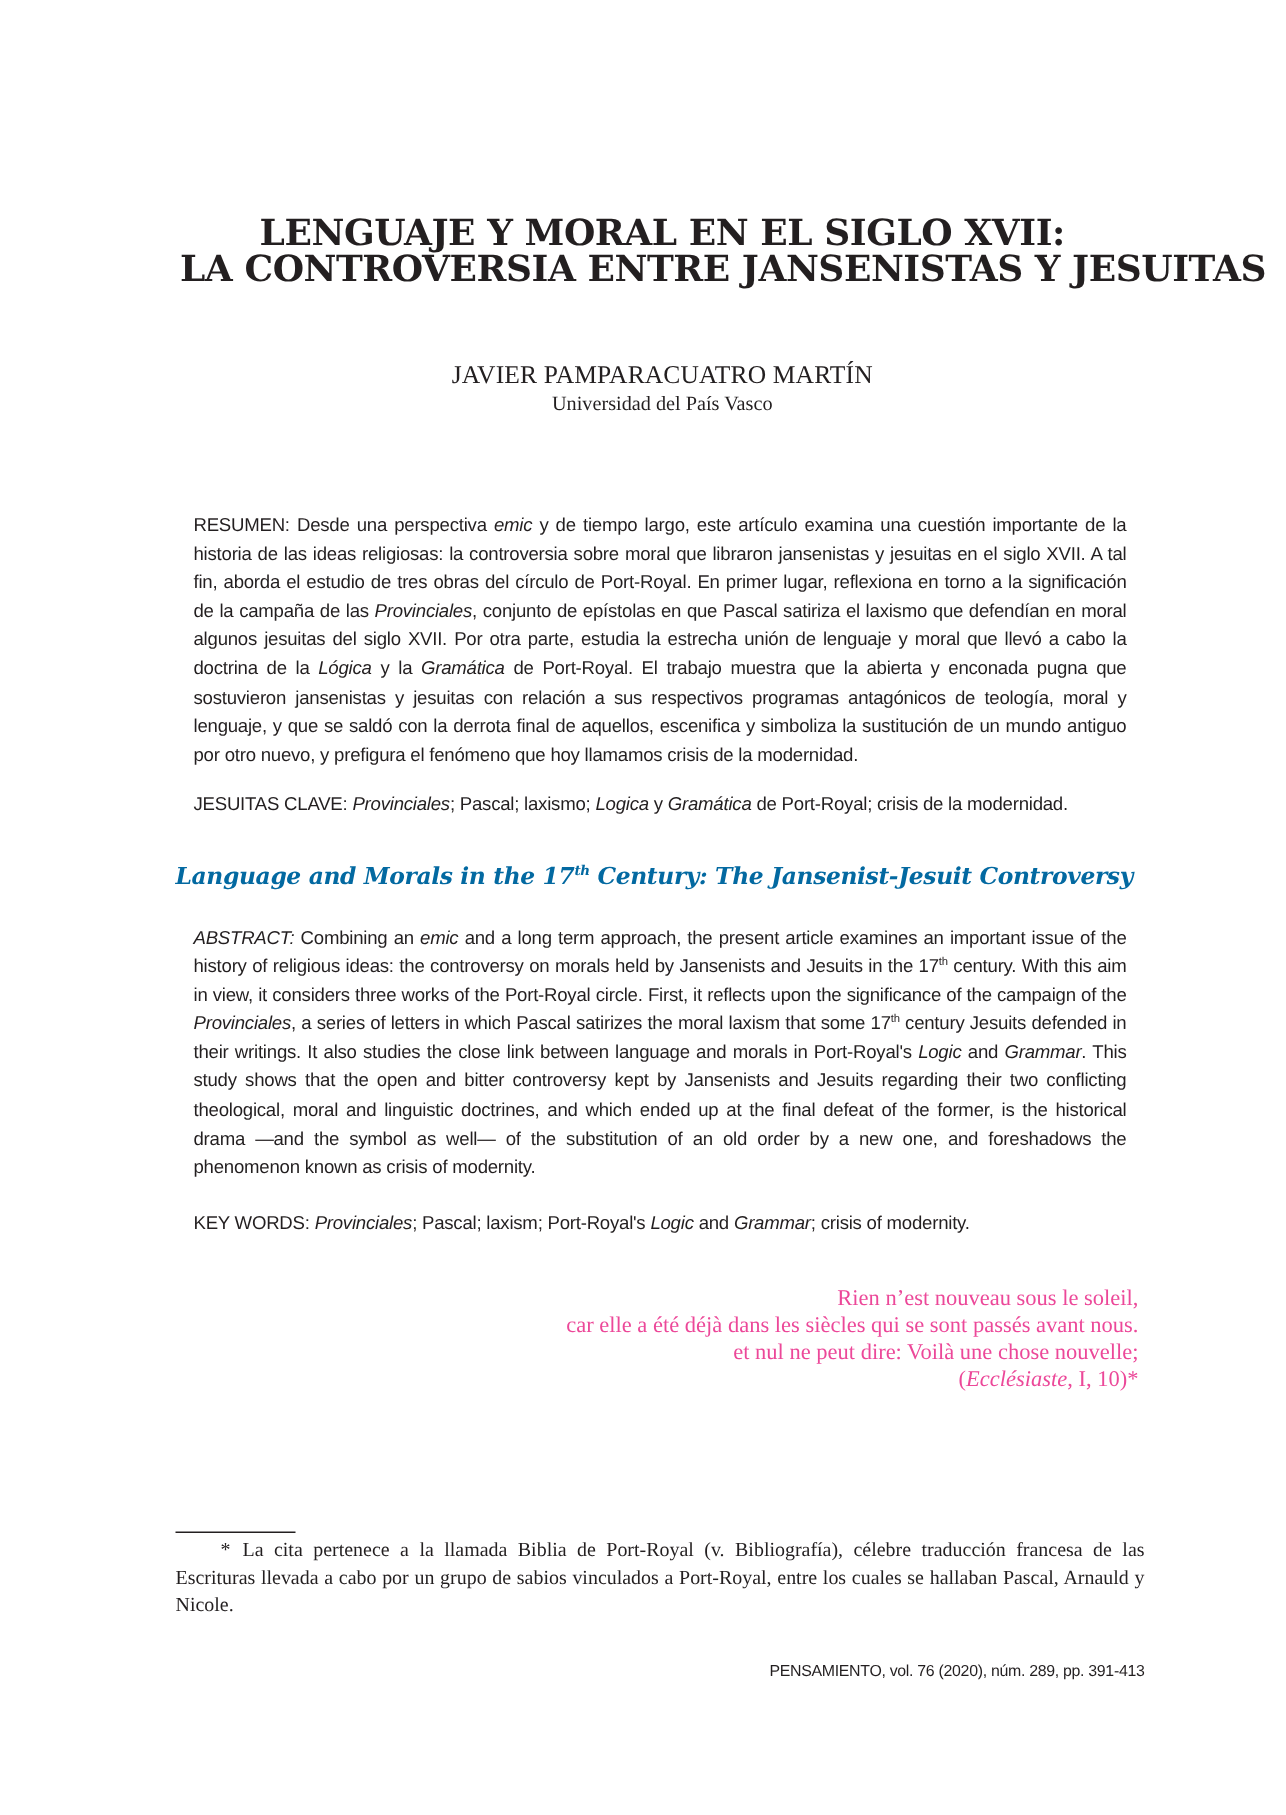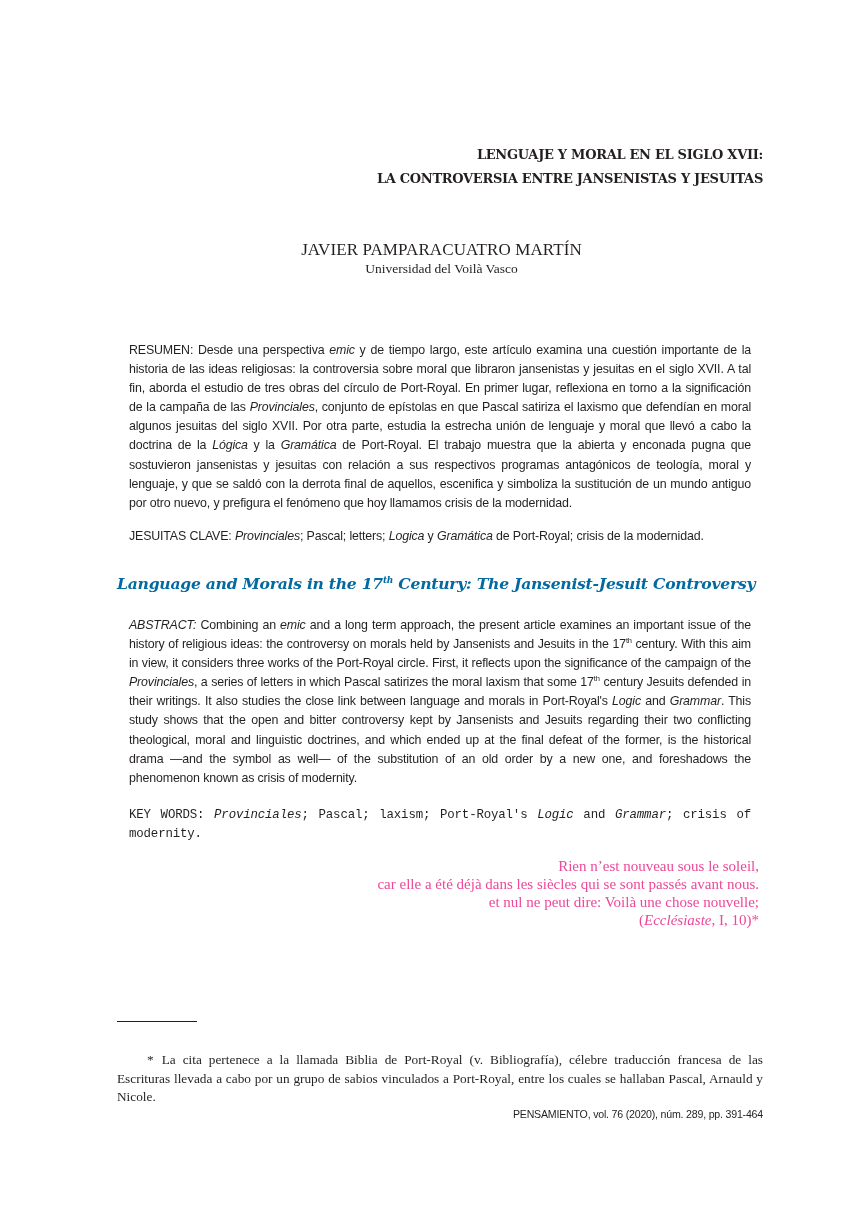--- a/index.html
+++ b/index.html
@@ -19,24 +19,24 @@
       left: 0; top: 0;
       width: 857px;
       height: 1210px;
       background: #fff;
     }
     .title-block {
       position: absolute;
       left: 120px;
       top: 143px;
       width: 643px;
-      text-align: right;
+      text-align: center;
       font-family: "DejaVu Serif", serif;
       font-weight: bold;
-      font-size: 13px;
+      font-size: 24px;
       line-height: 24px;
       letter-spacing: -0.3px;
       color: #231f20;
     }
     .title-block div { white-space: nowrap; }
     .author-block {
       position: absolute;
       left: 120px;
       top: 240px;
       width: 643px;
@@ -60,21 +60,21 @@
       font-family: "Liberation Sans", sans-serif;
       font-size: 12.4px;
       line-height: 19.1px;
       text-align: justify;
       color: #231f20;
       letter-spacing: -0.15px;
     }
     .resumen { top: 329px; }
     .palabras { top: 515px; }
     .abstract-en { top: 604px; }
-    .keywords { top: 794px; font-family: Liberation Mono, monospace; }
+    .keywords { top: 794px; }
     .abstract p { margin: 12px; }
     .abstract .label { font-style: normal; }
     .abstract .label-ital { font-style: italic; }
     .abstract em { font-style: italic; }
     .en-title {
       position: absolute;
       left: 117px;
       top: 573px;
       width: 648px;
       font-family: "DejaVu Serif", serif;
@@ -112,21 +112,21 @@
       position: absolute;
       left: 117px;
       top: 1021px;
       width: 80px;
       height: 0;
       border-top: 1.2px solid #231f20;
     }
     .footnote {
       position: absolute;
       left: 117px;
-      top: 1051px;
+      top: 1024px;
       width: 646px;
       font-family: "Liberation Serif", serif;
       font-size: 13.3px;
       line-height: 18.5px;
       text-align: justify;
       color: #231f20;
     }
     .footnote p { margin: 0; text-indent: 30px; }
     .footnote .fn-mark { margin-right: 8px; }
     .footer {
@@ -147,32 +147,32 @@
 
 <div class="page">
 
   <div class="title-block">
     <div>LENGUAJE Y MORAL EN EL SIGLO XVII:</div>
     <div>LA CONTROVERSIA ENTRE JANSENISTAS Y JESUITAS</div>
   </div>
 
   <div class="author-block">
     <div class="author-name">JAVIER PAMPARACUATRO MARTÍN</div>
-    <div class="author-affil">Universidad del Voilà Vasco</div>
+    <div class="author-affil">Universidad del País Vasco</div>
   </div>
 
   <div class="abstract resumen">
     <p>
       <span class="label">RESUMEN:</span><span> Desde una perspectiva </span><em>emic</em><span> y de tiempo largo, este artículo examina una cuestión importante de la historia de las ideas religiosas: la controversia sobre moral que libraron jansenistas y jesuitas en el siglo XVII. A tal fin, aborda el estudio de tres obras del círculo de Port-Royal. En primer lugar, reflexiona en torno a la significación de la campaña de las </span><em>Provinciales</em><span>, conjunto de epístolas en que Pascal satiriza el laxismo que defendían en moral algunos jesuitas del siglo XVII. Por otra parte, estudia la estrecha unión de lenguaje y moral que llevó a cabo la doctrina de la </span><em>Lógica</em><span> y la </span><em>Gramática</em><span> de Port-Royal. El trabajo muestra que la abierta y enconada pugna que sostuvieron jansenistas y jesuitas con relación a sus respectivos programas antagónicos de teología, moral y lenguaje, y que se saldó con la derrota final de aquellos, escenifica y simboliza la sustitución de un mundo antiguo por otro nuevo, y prefigura el fenómeno que hoy llamamos crisis de la modernidad.</span>
     </p>
   </div>
 
   <div class="abstract palabras">
     <p>
-      <span class="label">JESUITAS CLAVE:</span><span> </span><em>Provinciales</em><span>; Pascal; letters; </span><em>Logica</em><span> y </span><em>Gramática</em><span> de Port-Royal; crisis de la modernidad.</span>
+      <span class="label">JESUITAS CLAVE:</span><span> </span><em>Provinciales</em><span>; Pascal; laxismo; </span><em>Logica</em><span> y </span><em>Gramática</em><span> de Port-Royal; crisis de la modernidad.</span>
     </p>
   </div>
 
   <div class="en-title">
     <span>Language and Morals in the 17</span><sup>th</sup><span> Century: The Jansenist-Jesuit Controversy</span>
   </div>
 
   <div class="abstract abstract-en">
     <p>
       <span class="label-ital">ABSTRACT:</span><span> Combining an </span><em>emic</em><span> and a long term approach, the present article examines an important issue of the history of religious ideas: the controversy on morals held by Jansenists and Jesuits in the 17</span><sup>th</sup><span> century. With this aim in view, it considers three works of the Port-Royal circle. First, it reflects upon the significance of the campaign of the </span><em>Provinciales</em><span>, a series of letters in which Pascal satirizes the moral laxism that some 17</span><sup>th</sup><span> century Jesuits defended in their writings. It also studies the close link between language and morals in Port-Royal's </span><em>Logic</em><span> and </span><em>Grammar</em><span>. This study shows that the open and bitter controversy kept by Jansenists and Jesuits regarding their two conflicting theological, moral and linguistic doctrines, and which ended up at the final defeat of the former, is the historical drama —and the symbol as well— of the substitution of an old order by a new one, and foreshadows the phenomenon known as crisis of modernity.</span>
@@ -193,16 +193,16 @@
   </div>
 
   <div class="footnote-rule"></div>
 
   <div class="footnote">
     <p><span class="fn-mark">*</span><span>La cita pertenece a la llamada Biblia de Port-Royal (v. Bibliografía), célebre traducción francesa de las Escrituras llevada a cabo por un grupo de sabios vinculados a Port-Royal, entre los cuales se hallaban Pascal, Arnauld y Nicole.</span></p>
   </div>
 
 
   <div class="footer footer-right">
-    <div>PENSAMIENTO, vol. 76 (2020), núm. 289, pp. 391-464</div>
+    <div>PENSAMIENTO, vol. 76 (2020), núm. 289, pp. 391-413</div>
   </div>
 
 </div>
 
 </body></html>

